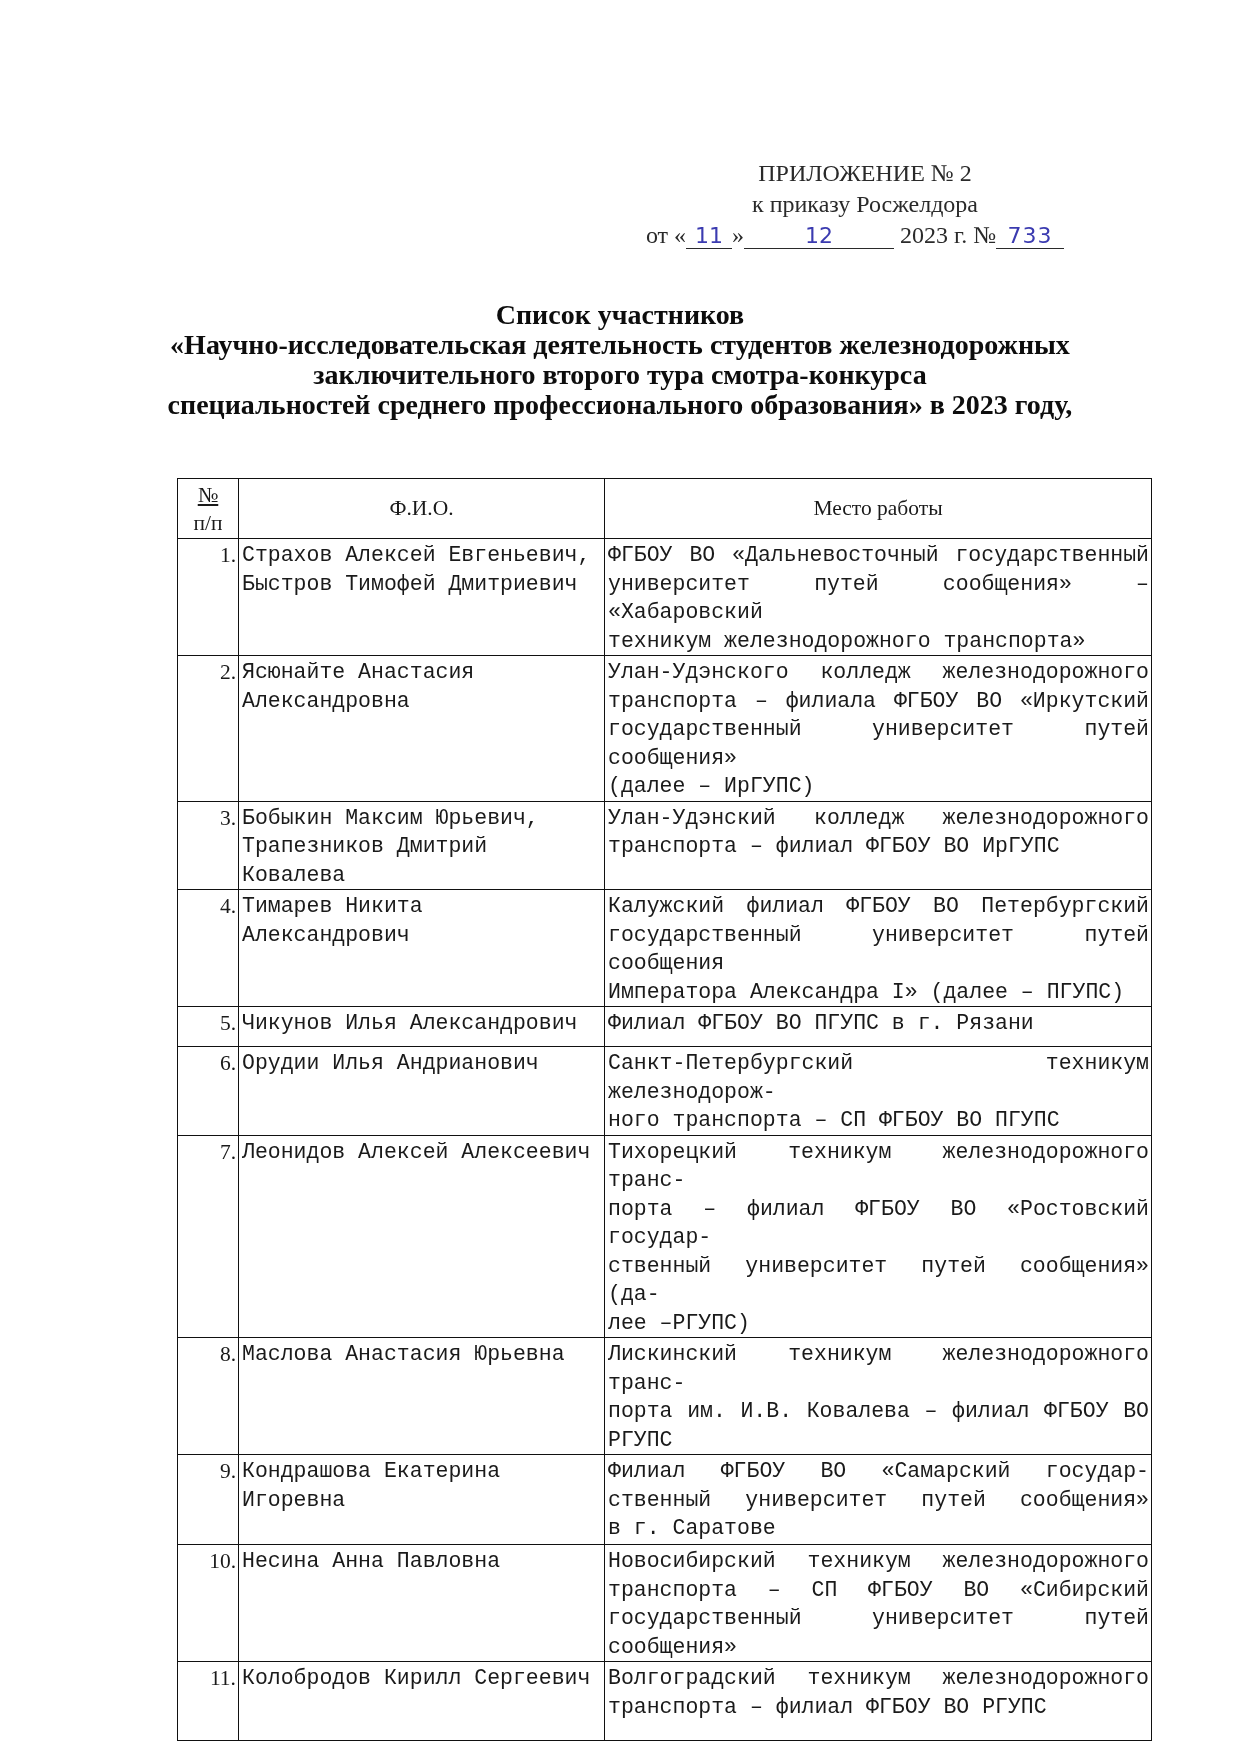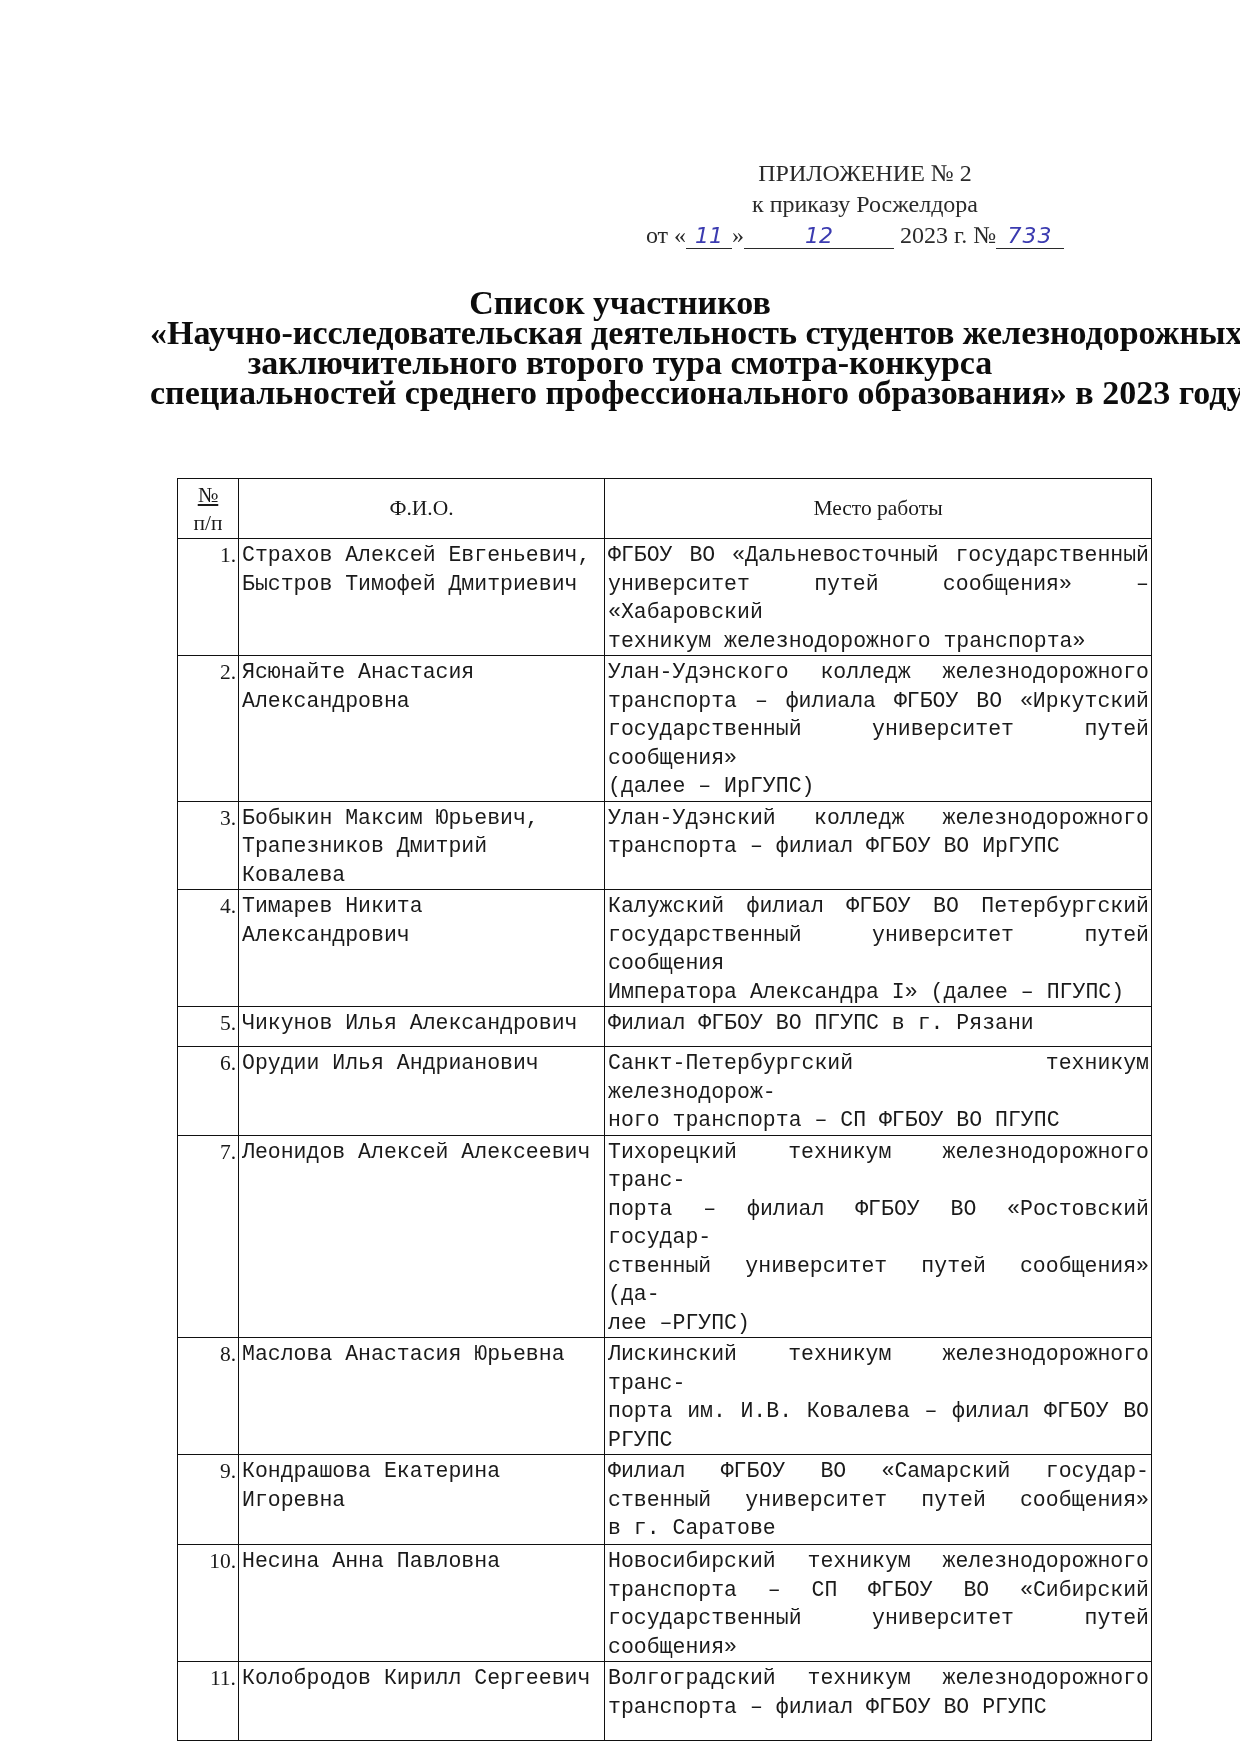--- a/index.html
+++ b/index.html
@@ -32,36 +32,35 @@
       position: relative;
       left: -10px;
     }
     .blank {
       display: inline-block;
       border-bottom: 1.5px solid #2a2a2a;
       text-align: center;
       line-height: 24px;
       vertical-align: baseline;
       font-family: "DejaVu Sans", sans-serif;
-      font-style: italic;
       color: #3b3bb0;
       font-size: 22px;
     }
     .blank-day { width: 46px; }
     .blank-month { width: 150px; }
     .blank-number { width: 68px; letter-spacing: 1px; }
 
     .title-block {
       position: absolute;
       left: 150px;
-      top: 288px;
+      top: 300px;
       width: 940px;
       text-align: center;
       font-weight: bold;
-      font-size: 34px;
+      font-size: 28px;
       line-height: 30px;
       color: #0d0d0d;
     }
     .title-line { display: block; white-space: nowrap; }
 
     table.participants {
       position: absolute;
       left: 177px;
       top: 478px;
       width: 974px;

